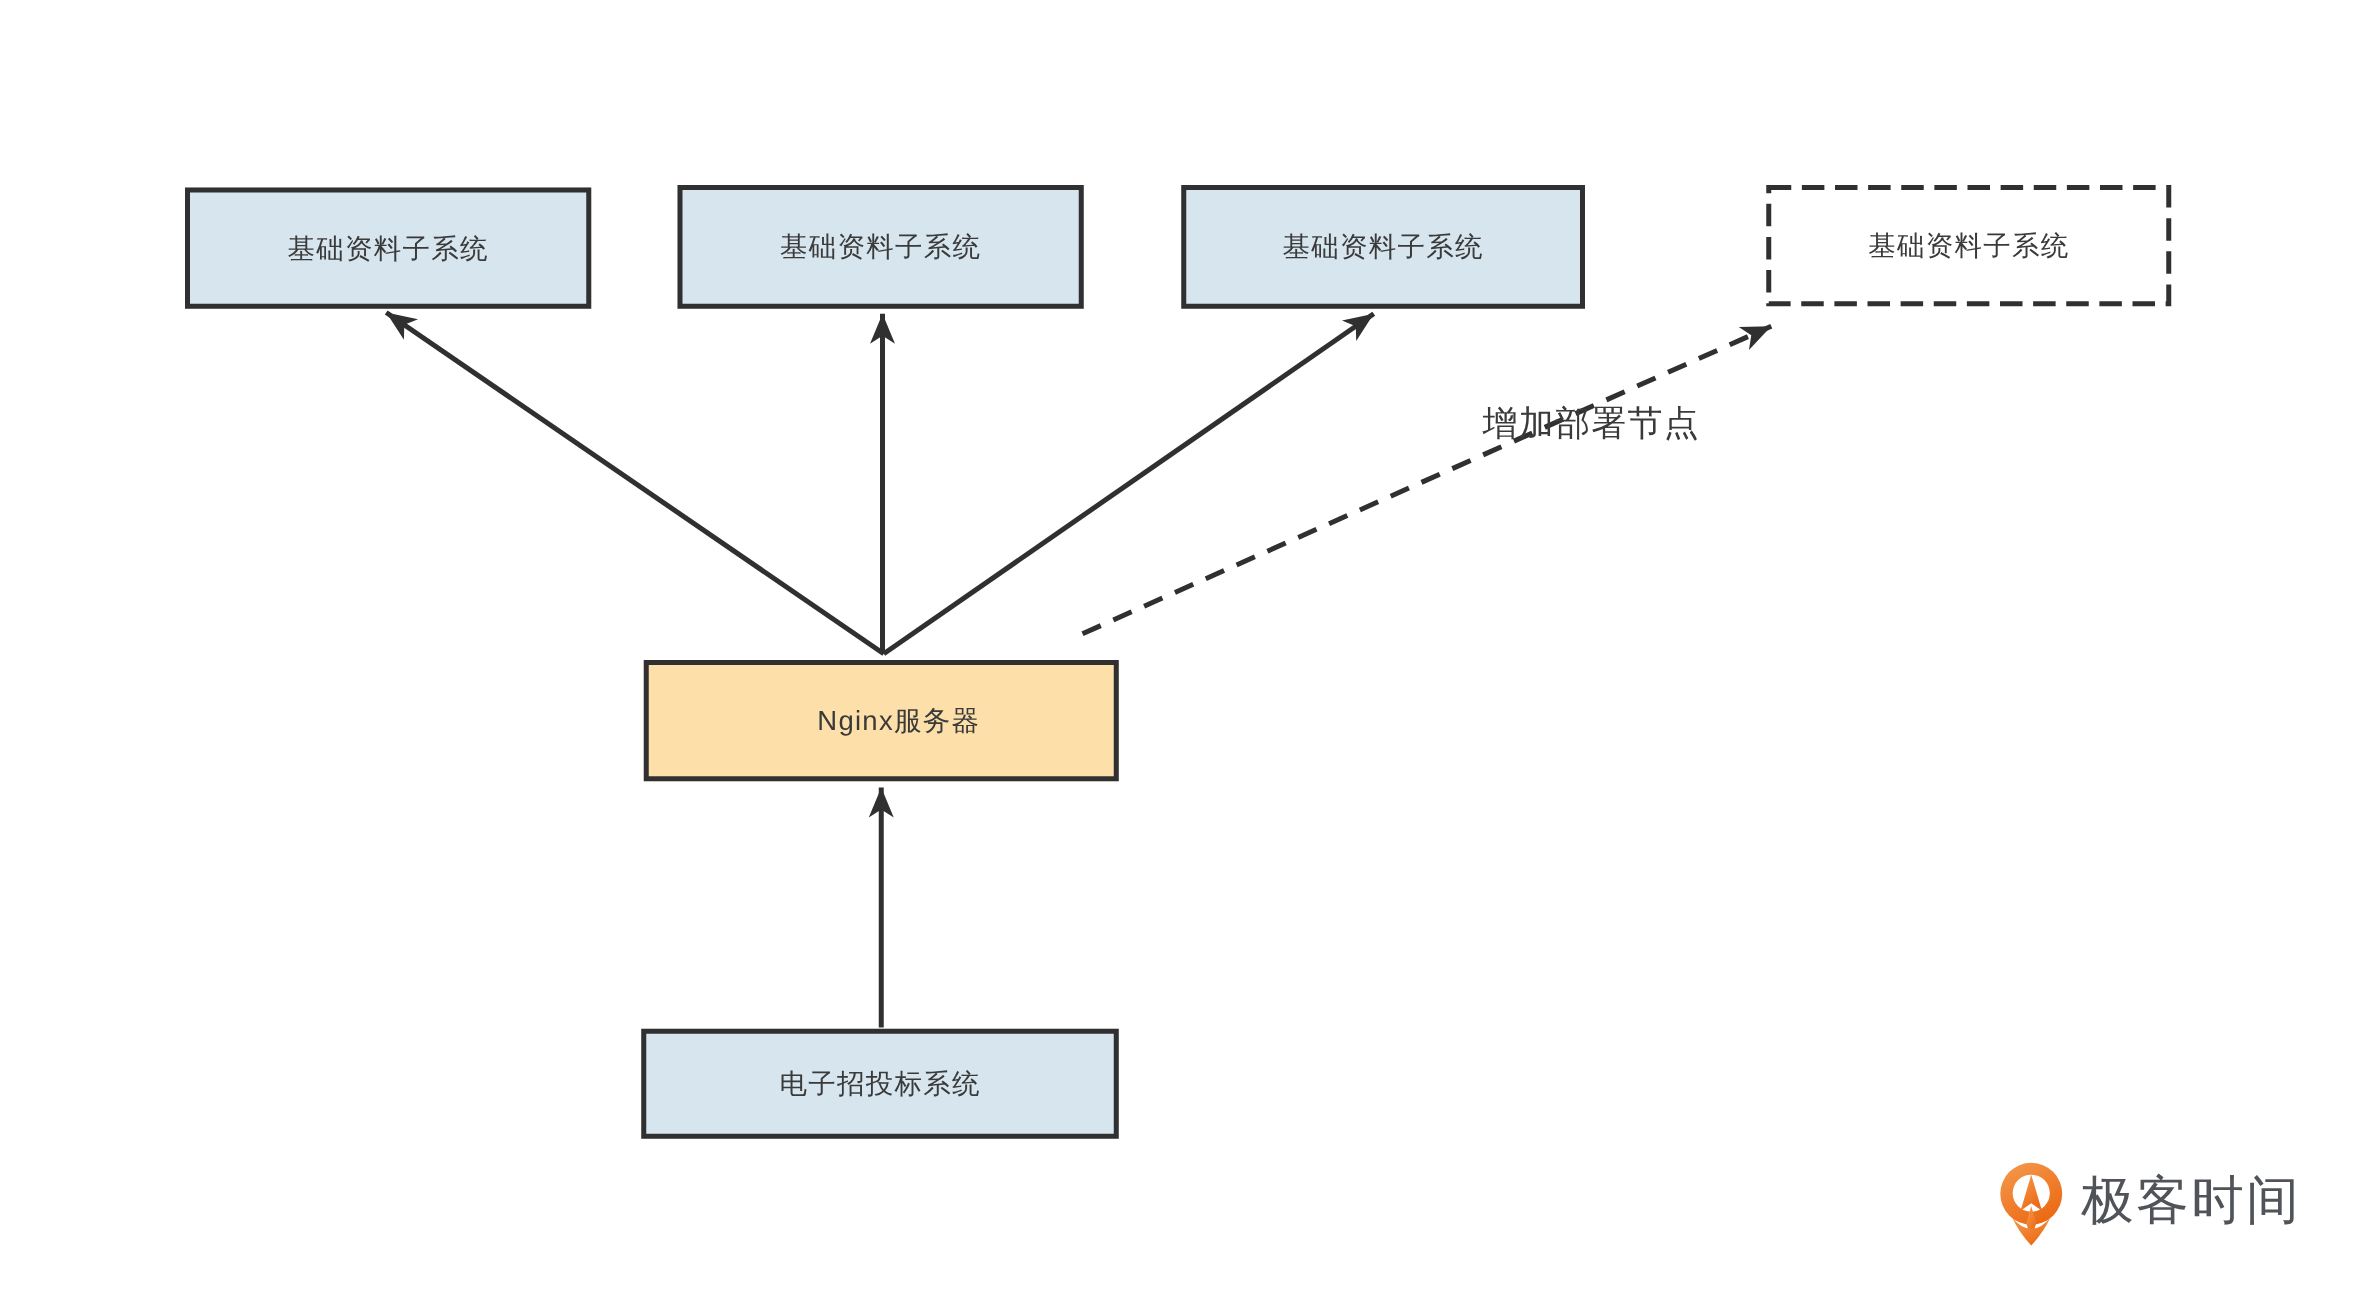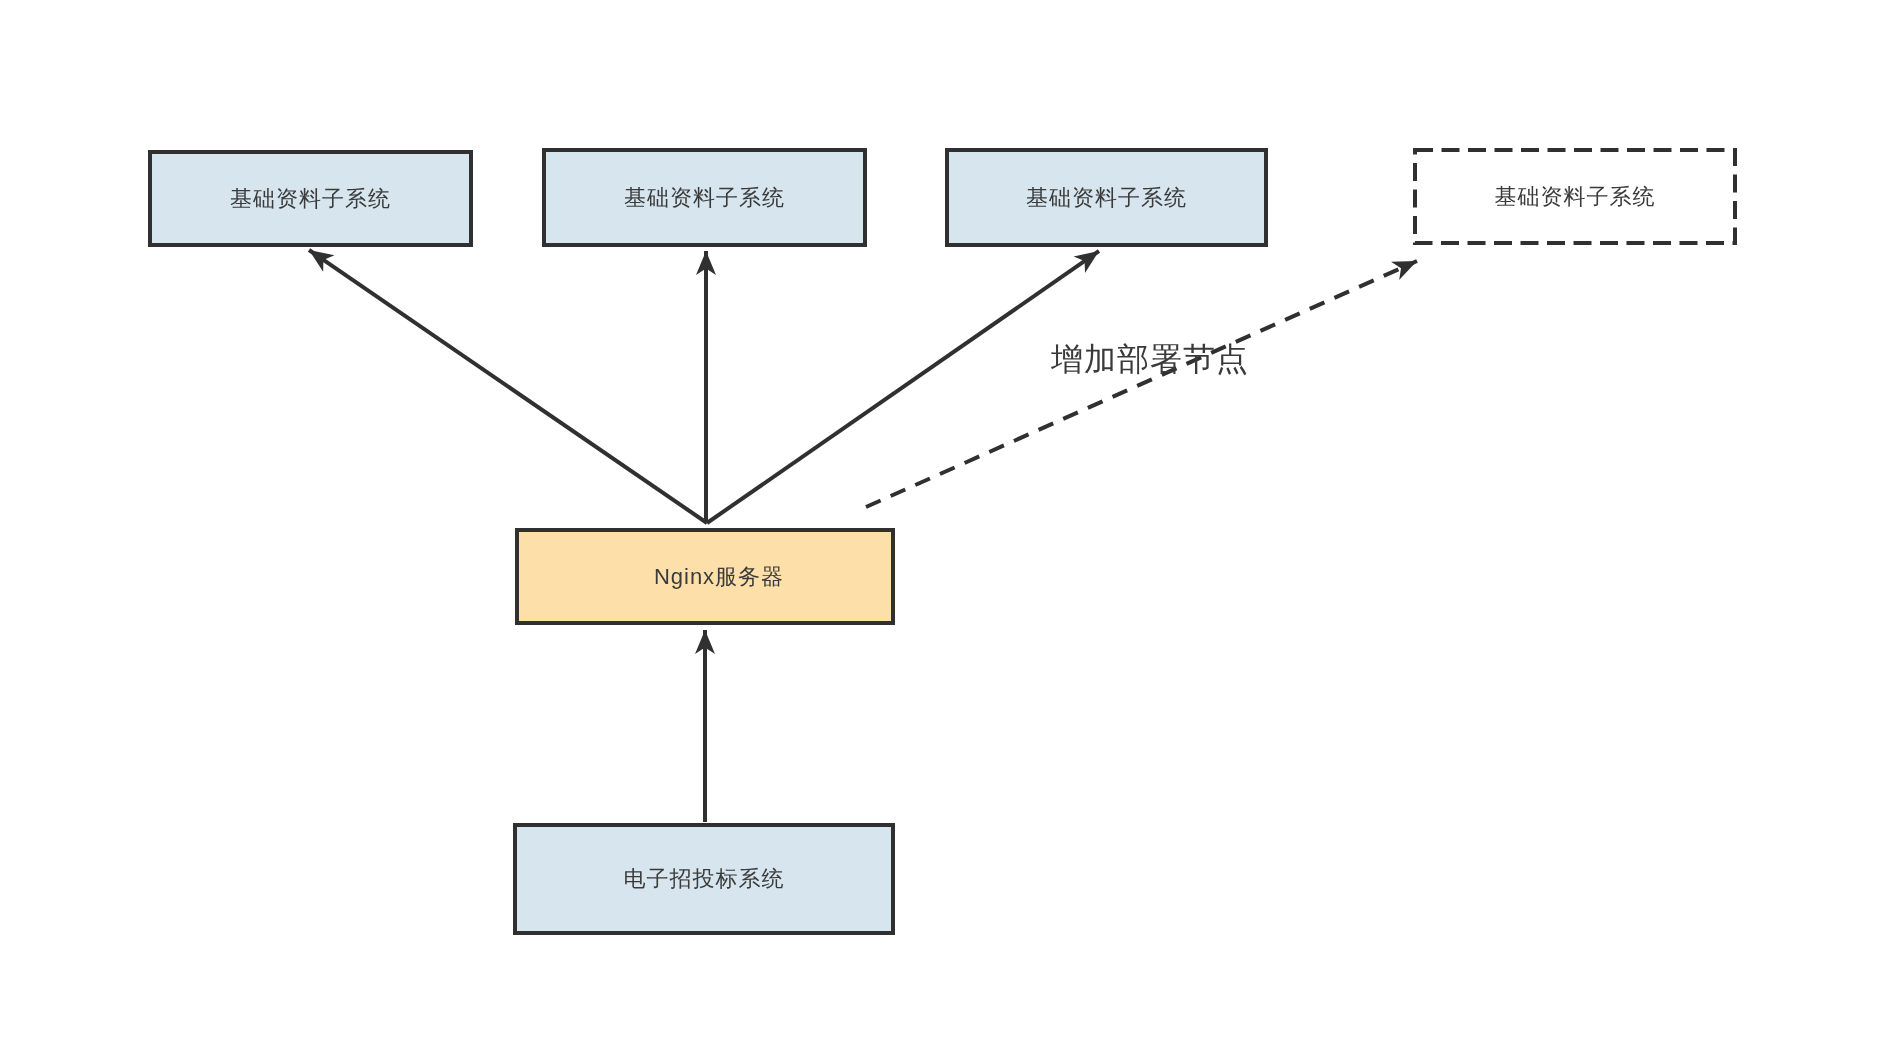--- a/index.html
+++ b/index.html
@@ -48,28 +48,28 @@
     white-space: nowrap;
   }
   .node.blue   { background: var(--node_fill_blue, #d6e5ee); }
   .node.orange { background: var(--node_fill_orange, #fde0a9); }
   .node.ghost  { background: transparent; border: none; }
   .node-1      { left: 148px; top: 150px; width: 325px; height: 97px; }
   .node-2      { left: 542px; top: 148px; width: 325px; height: 99px; }
   .node-3      { left: 945px; top: 148px; width: 323px; height: 99px; }
   .node-4      { left: 1413px; top: 148px; width: 324px; height: 97px; }
   .node-nginx  { left: 515px; top: 528px; width: 380px; height: 97px; padding-left: 28px; }
-  .node-source { left: 513px; top: 823px; width: 382px; height: 112px; }
+  .node-source { left: 513px; top: 823px; width: 382px; height: 88px; }
   .annotation {
     position: absolute;
     left: 940px;
-    top: 340px;
+    top: 320px;
     width: 420px;
-    text-align: center;
-    font-size: 32px;
+    text-align: right;
+    font-size: 28px;
     line-height: 38px;
     color: var(--text_dark, #3a3a3a);
     letter-spacing: 1px;
   }
   .annotation span { display: block; }
   .brand {
     position: absolute;
     left: 1598px;
     top: 926px;
     display: flex;
@@ -131,14 +131,24 @@
   </div>
 
   <div class="node blue node-source">
     <span>电子招投标系统</span>
   </div>
 
   <div class="annotation">
     <span>增加部署节点</span>
   </div>
 
+  <div class="brand">
+    <svg width="54" height="76" viewBox="0 0 60 80" xmlns="http://www.w3.org/2000/svg">
+      <circle cx="30" cy="30" r="27.5" fill="url(#logoGrad)"></circle>
+      <circle cx="30" cy="29.5" r="16.5" fill="#ffffff"></circle>
+      <path d="M30 13 L39.5 45 L30 38.5 L20.5 45 Z" fill="url(#logoGrad)"></path>
+      <path d="M30 41 L34.5 56 L30 70 L25.5 56 Z" fill="url(#logoGrad)"></path>
+      <path d="M13 51 Q21 61 30 61 Q39 61 47 51 Q41 64 30 76 Q19 64 13 51 Z" fill="url(#logoGrad)"></path>
+    </svg>
+    <span class="brand-name">极客时间</span>
+  </div>
 
 </div>
 
 </body></html>

